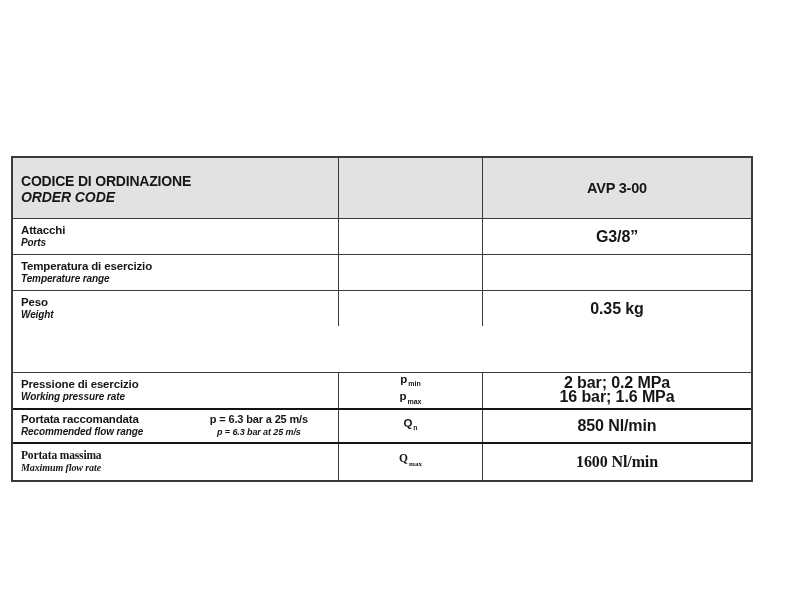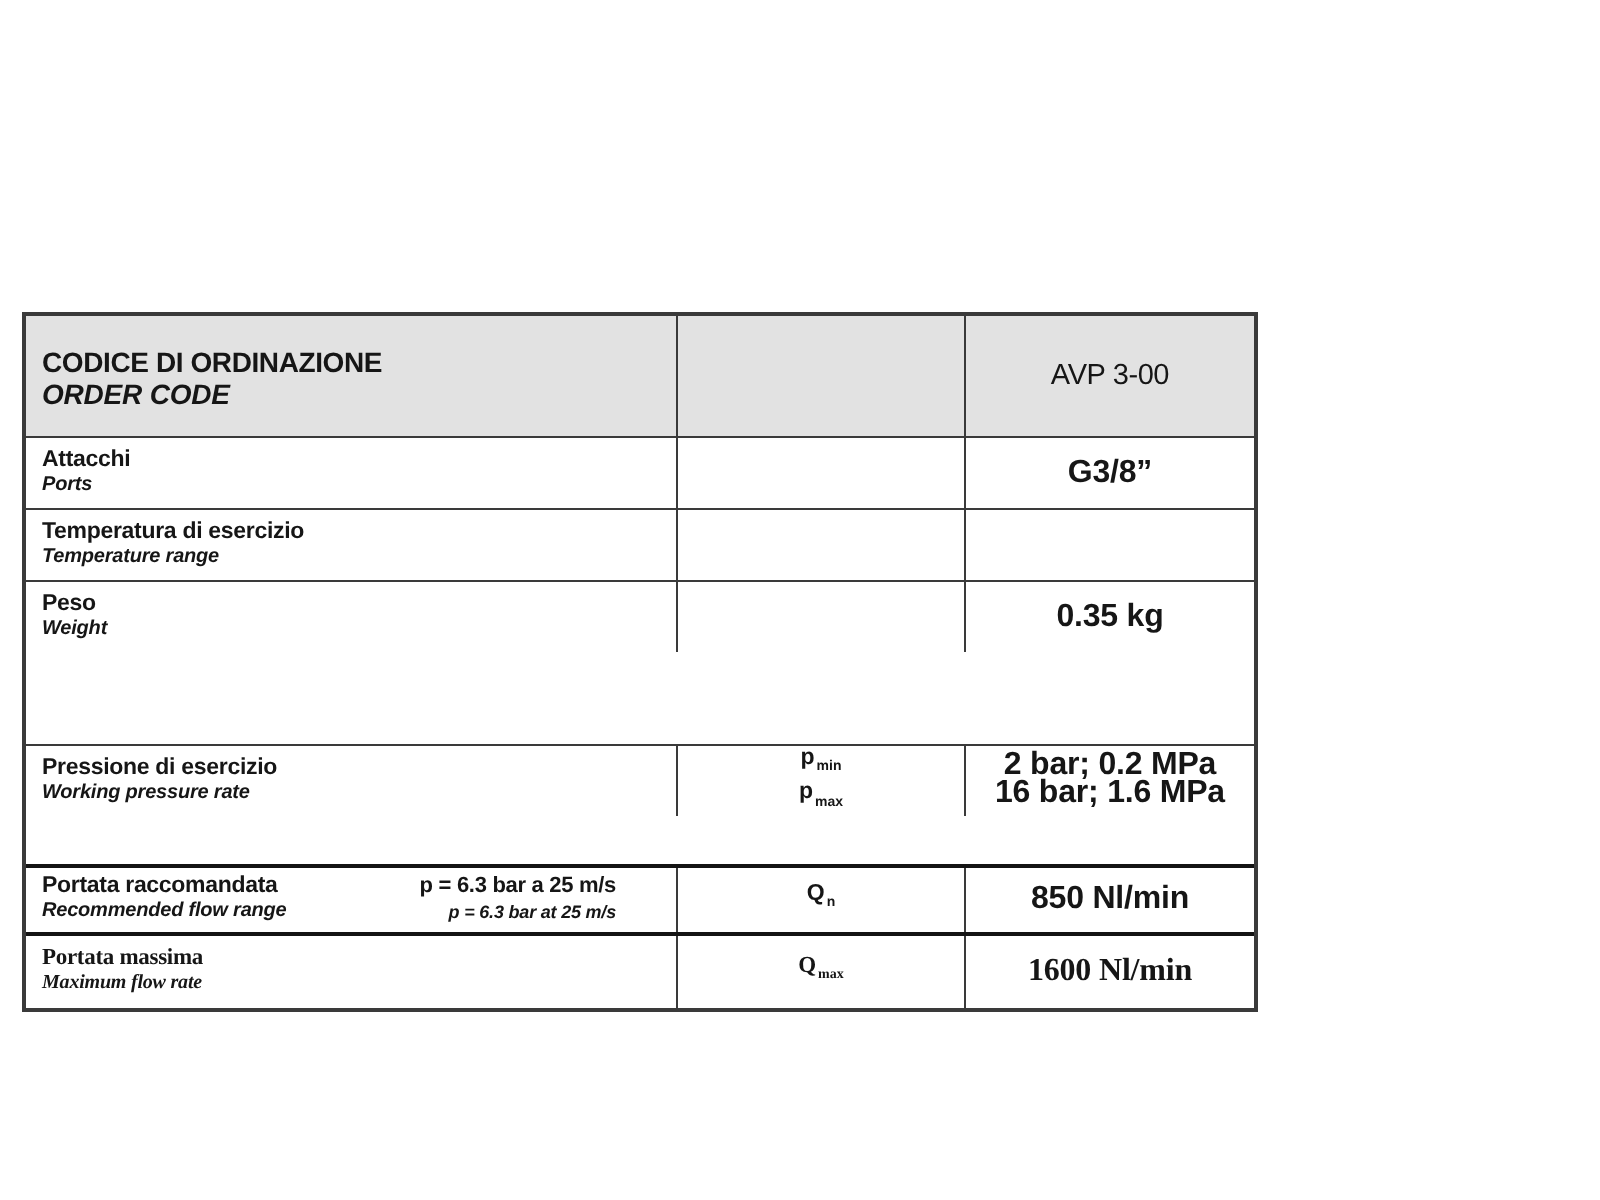--- a/index.html
+++ b/index.html
@@ -13,37 +13,36 @@
   body{
     background:#ffffff;
     font-family:"Liberation Sans","DejaVu Sans",sans-serif;
     color:var(--text);
     position:relative;
     overflow:hidden;
   }
   .spec-table{
     position:absolute;
     left:11px; top:156px;
-    width:618px;
+    width:742px;
     border:2px solid var(--border);
     background:#ffffff;
   }
   .row{
     display:grid;
     grid-template-columns:326px 144px 1fr;
     border-top:1px solid var(--border);
     min-height:36px;
   }
   .row:first-child{border-top:none;}
   .row.header{min-height:60px;background:var(--header-bg);}
   .row.pressure{min-height:35px;margin-top:46px;}
   .row.highlight{
     border-top:2px solid var(--highlight-border);
     border-bottom:2px solid var(--highlight-border);
-    margin-top:24px;
   }
   .row.highlight + .row{border-top:none;font-family:Liberation Serif, serif;}
   .cell{
     display:flex;
     flex-direction:column;
     justify-content:center;
   }
   .c1{border-right:1px solid var(--border);padding:3px 6px 3px 8px;align-items:flex-start;}
   .c2{border-right:1px solid var(--border);align-items:center;text-align:center;}
   .c3{align-items:center;text-align:center;}
@@ -56,21 +55,21 @@
   .label-en{
     font-weight:bold;
     font-style:italic;
     font-size:10px;
     line-height:12px;
     letter-spacing:-0.1px;
   }
   .header .label-it{font-size:14px;line-height:17px;letter-spacing:-0.2px;}
   .header .label-en{font-size:14px;line-height:14px;}
   .product-code{
-    font-weight:normal;
+    font-weight:bold;
     font-size:14.5px;
     letter-spacing:-0.2px;
   }
   .value{
     font-weight:bold;
     font-size:16px;
     line-height:14px;
     letter-spacing:-0.1px;
   }
   .sym{
@@ -83,21 +82,21 @@
     font-weight:bold;
     margin-left:1px;
   }
   .flowcell{
     flex-direction:row;
     justify-content:space-between;
     align-items:center;
     padding-right:30px;
   }
   .cond{
-    text-align:right;
+    text-align:center;
   }
   .cond .label-it{font-size:11px;}
   .cond .label-en{font-size:9px;font-style:italic;}
 </style>
 </head>
 <body>
 
 <div class="spec-table">
 
   <div class="row header">

